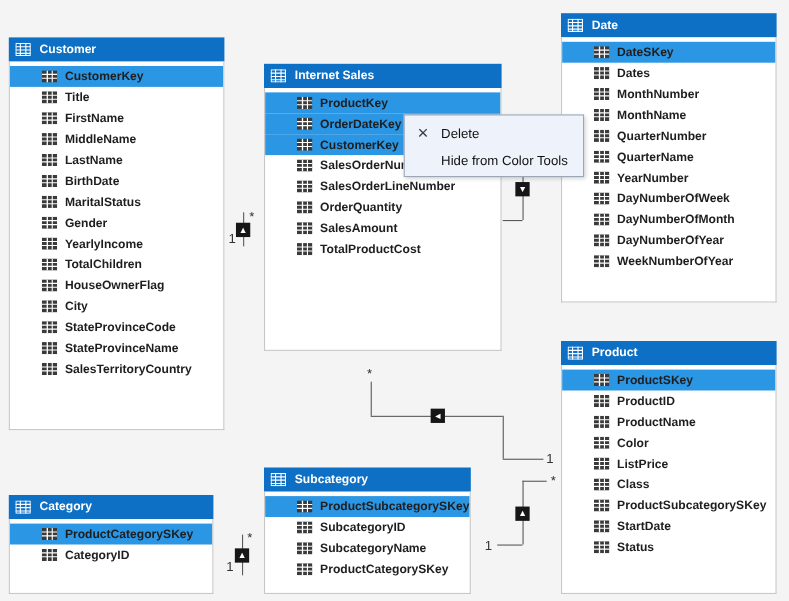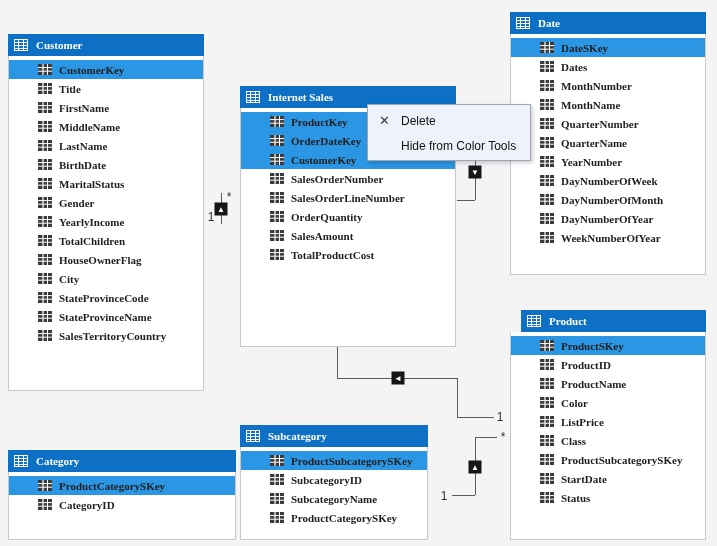--- a/index.html
+++ b/index.html
@@ -4,21 +4,21 @@
 <style>
   html,body{margin:0;padding:0;}
   body{
     width:717px;height:546px;overflow:hidden;position:relative;
     font-family:"Liberation Sans", sans-serif;
     background:var(--canvas-bg,#f5f4f4);
   }
   #canvas{position:absolute;inset:0;width:717px;height:546px;}
 
   
-  .tbl{position:absolute;box-sizing:border-box;font-family:Liberation Serif, serif;}
+  .tbl{position:absolute;box-sizing:border-box;}
   .tbl-header{
     height:22px;background:var(--header-bg,#0e70c4);color:#fff;
     display:flex;align-items:center;gap:8px;padding:0 0 0 6px;
     font-size:11px;font-weight:bold;cursor:default;user-select:none;
   }
   .tbl-body{
     position:absolute;left:0;right:0;top:22px;bottom:0;
     background:#fff;border:1px solid #c8c8c8;border-top:none;
     padding-top:4px;box-sizing:border-box;overflow:hidden;
   }
@@ -247,21 +247,21 @@
       <rect x="0" y="0" width="14" height="11" fill="#3a3a3a"></rect>
       <line x1="0" y1="3.6" x2="14" y2="3.6" stroke="#fff" stroke-width="1"></line>
       <line x1="0" y1="7.2" x2="14" y2="7.2" stroke="#fff" stroke-width="1"></line>
       <line x1="5" y1="0" x2="5" y2="11" stroke="#fff" stroke-width="1.2"></line>
       <line x1="9.5" y1="0" x2="9.5" y2="11" stroke="#fff" stroke-width="1"></line>
     </svg>
     <span class="row-label">SalesTerritoryCountry</span>
   </div>
       </div>
   </div>
-    <div class="tbl" style="left: 240px; top: 86px; width: 216px; height: 261px;">
+    <div class="tbl" style="left: 240px; top: 58px; width: 216px; height: 261px;">
     <div class="tbl-header">
       <svg class="hdr-icon" width="14" height="12" viewBox="0 0 14 12">
         <rect x="0.5" y="0.5" width="13" height="11" fill="none" stroke="#fff" stroke-width="1"></rect>
         <line x1="0" y1="3.5" x2="14" y2="3.5" stroke="#fff" stroke-width="1"></line>
         <line x1="0" y1="6.5" x2="14" y2="6.5" stroke="#fff" stroke-width="1"></line>
         <line x1="0" y1="9.5" x2="14" y2="9.5" stroke="#fff" stroke-width="1"></line>
         <line x1="4.5" y1="0" x2="4.5" y2="12" stroke="#fff" stroke-width="1"></line>
         <line x1="9.5" y1="0" x2="9.5" y2="12" stroke="#fff" stroke-width="1"></line>
       </svg>
       <span class="tbl-title">Internet Sales</span>
@@ -467,21 +467,21 @@
       <rect x="0" y="0" width="14" height="11" fill="#3a3a3a"></rect>
       <line x1="0" y1="3.6" x2="14" y2="3.6" stroke="#fff" stroke-width="1"></line>
       <line x1="0" y1="7.2" x2="14" y2="7.2" stroke="#fff" stroke-width="1"></line>
       <line x1="5" y1="0" x2="5" y2="11" stroke="#fff" stroke-width="1.2"></line>
       <line x1="9.5" y1="0" x2="9.5" y2="11" stroke="#fff" stroke-width="1"></line>
     </svg>
     <span class="row-label">WeekNumberOfYear</span>
   </div>
       </div>
   </div>
-    <div class="tbl" style="left: 510px; top: 310px; width: 196px; height: 230px; padding-left: 11px;">
+    <div class="tbl" style="left: 510px; top: 310px; width: 196px; height: 230px;">
     <div class="tbl-header">
       <svg class="hdr-icon" width="14" height="12" viewBox="0 0 14 12">
         <rect x="0.5" y="0.5" width="13" height="11" fill="none" stroke="#fff" stroke-width="1"></rect>
         <line x1="0" y1="3.5" x2="14" y2="3.5" stroke="#fff" stroke-width="1"></line>
         <line x1="0" y1="6.5" x2="14" y2="6.5" stroke="#fff" stroke-width="1"></line>
         <line x1="0" y1="9.5" x2="14" y2="9.5" stroke="#fff" stroke-width="1"></line>
         <line x1="4.5" y1="0" x2="4.5" y2="12" stroke="#fff" stroke-width="1"></line>
         <line x1="9.5" y1="0" x2="9.5" y2="12" stroke="#fff" stroke-width="1"></line>
       </svg>
       <span class="tbl-title">Product</span>
@@ -572,21 +572,21 @@
       <rect x="0" y="0" width="14" height="11" fill="#3a3a3a"></rect>
       <line x1="0" y1="3.6" x2="14" y2="3.6" stroke="#fff" stroke-width="1"></line>
       <line x1="0" y1="7.2" x2="14" y2="7.2" stroke="#fff" stroke-width="1"></line>
       <line x1="5" y1="0" x2="5" y2="11" stroke="#fff" stroke-width="1.2"></line>
       <line x1="9.5" y1="0" x2="9.5" y2="11" stroke="#fff" stroke-width="1"></line>
     </svg>
     <span class="row-label">Status</span>
   </div>
       </div>
   </div>
-    <div class="tbl" style="left: 8px; top: 450px; width: 228px; height: 90px;">
+    <div class="tbl" style="left: 8px; top: 450px; width: 186px; height: 90px;">
     <div class="tbl-header">
       <svg class="hdr-icon" width="14" height="12" viewBox="0 0 14 12">
         <rect x="0.5" y="0.5" width="13" height="11" fill="none" stroke="#fff" stroke-width="1"></rect>
         <line x1="0" y1="3.5" x2="14" y2="3.5" stroke="#fff" stroke-width="1"></line>
         <line x1="0" y1="6.5" x2="14" y2="6.5" stroke="#fff" stroke-width="1"></line>
         <line x1="0" y1="9.5" x2="14" y2="9.5" stroke="#fff" stroke-width="1"></line>
         <line x1="4.5" y1="0" x2="4.5" y2="12" stroke="#fff" stroke-width="1"></line>
         <line x1="9.5" y1="0" x2="9.5" y2="12" stroke="#fff" stroke-width="1"></line>
       </svg>
       <span class="tbl-title">Category</span>

